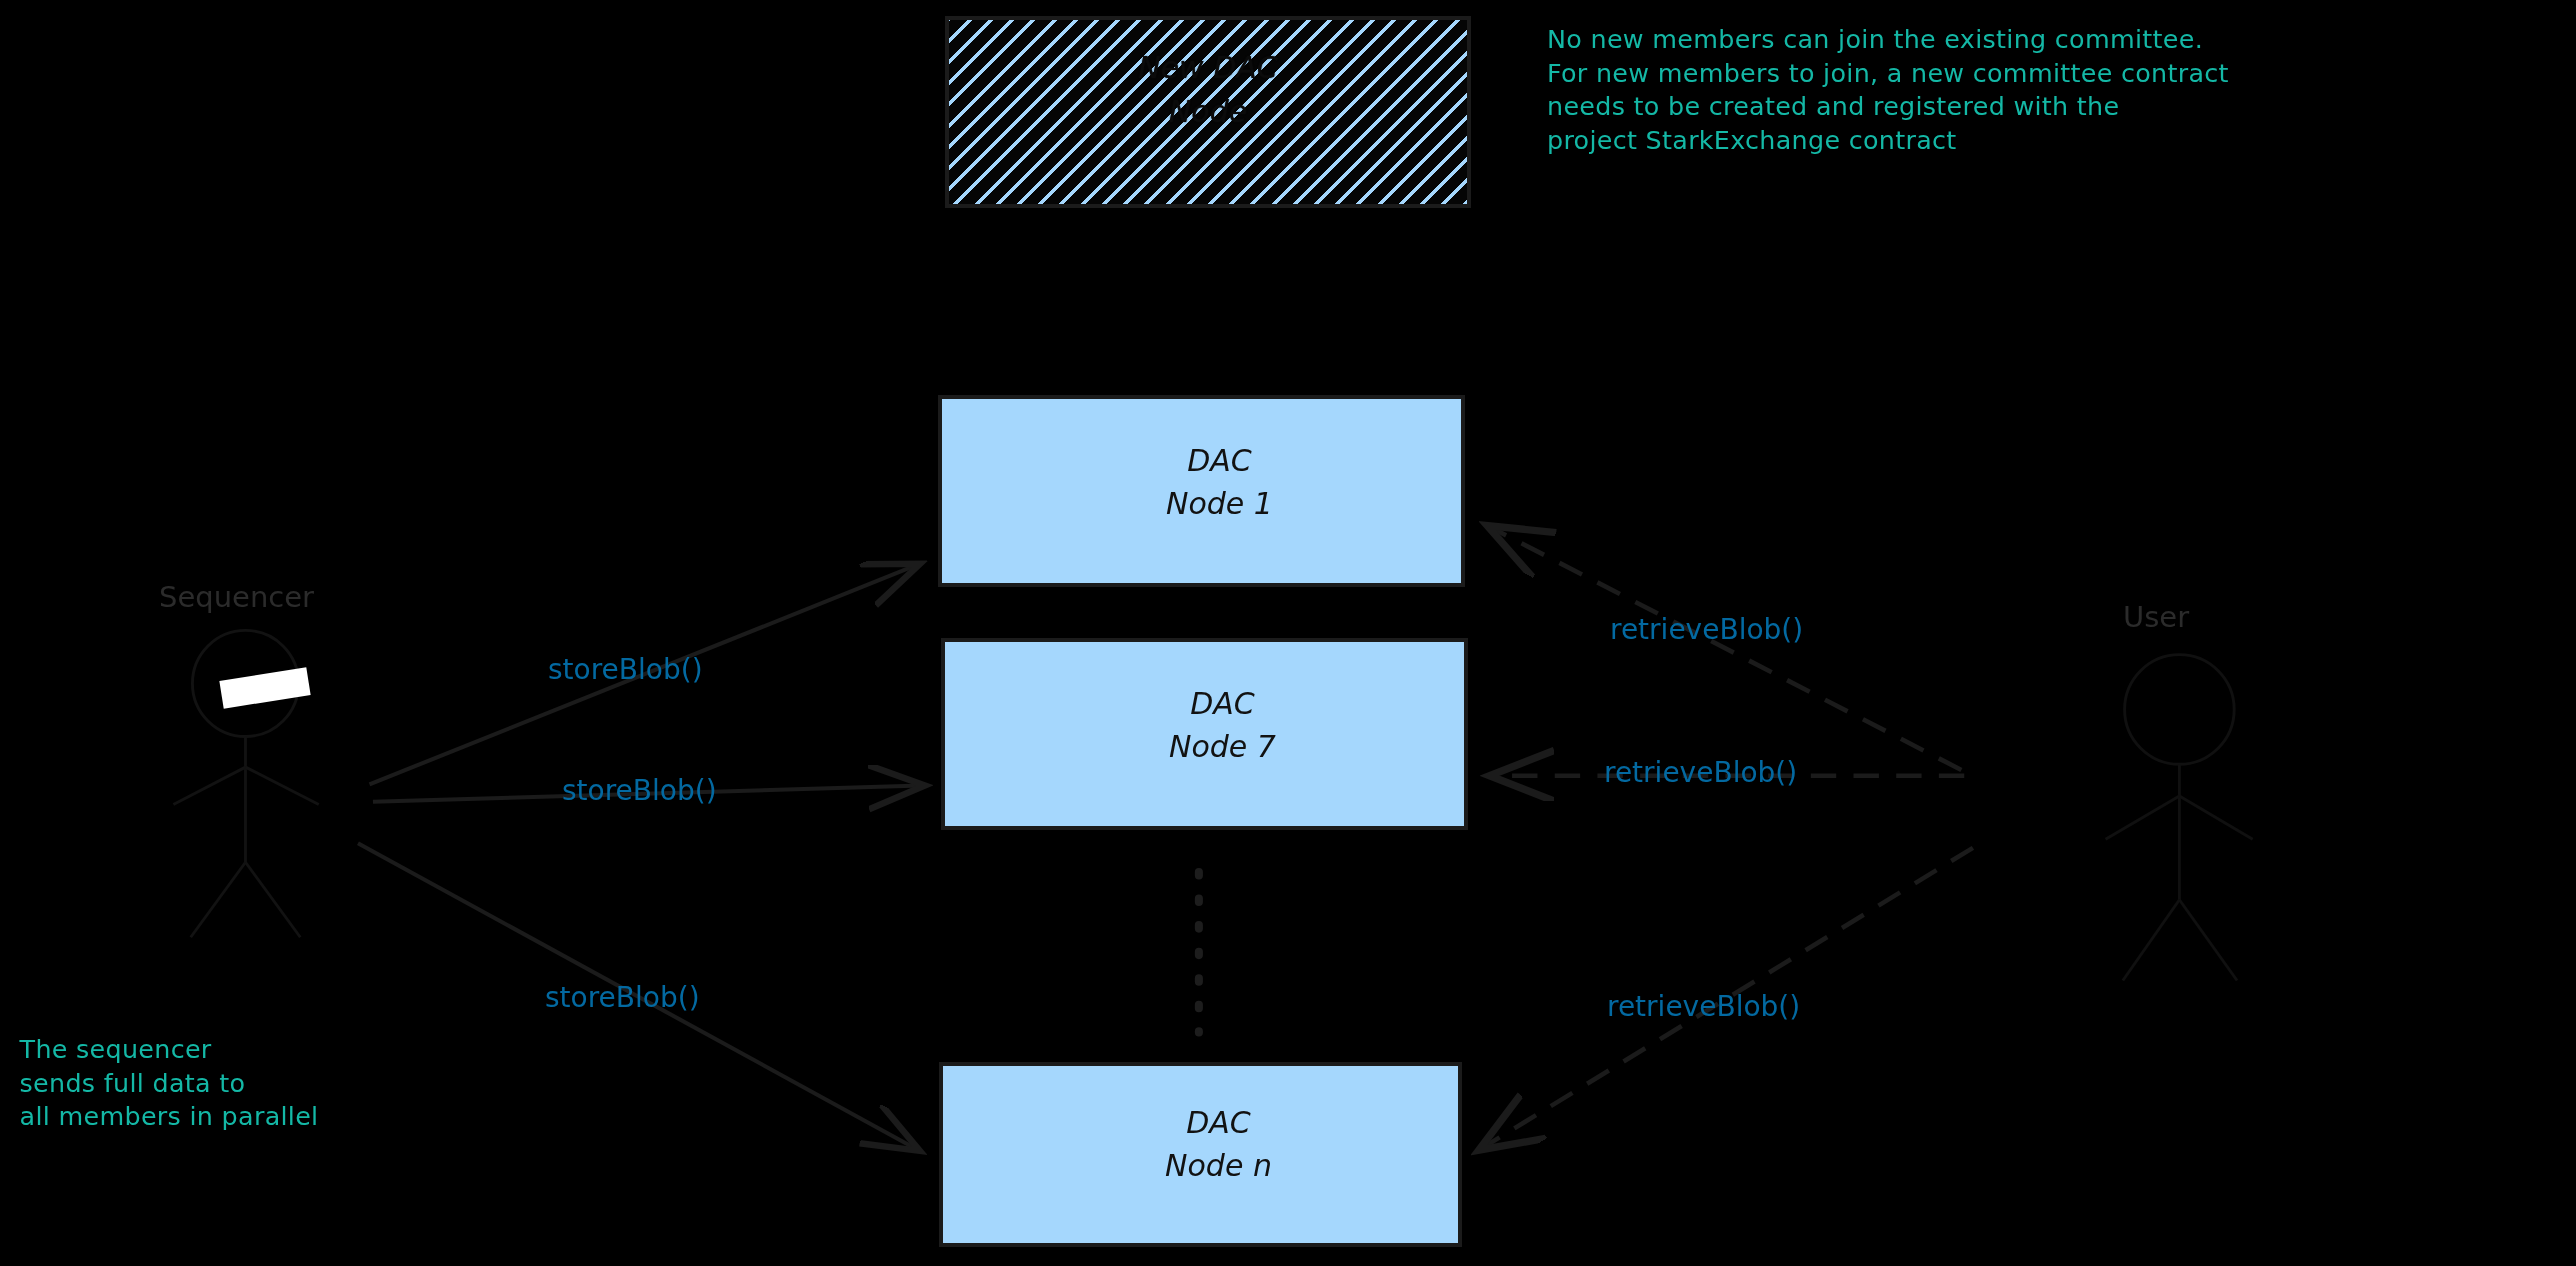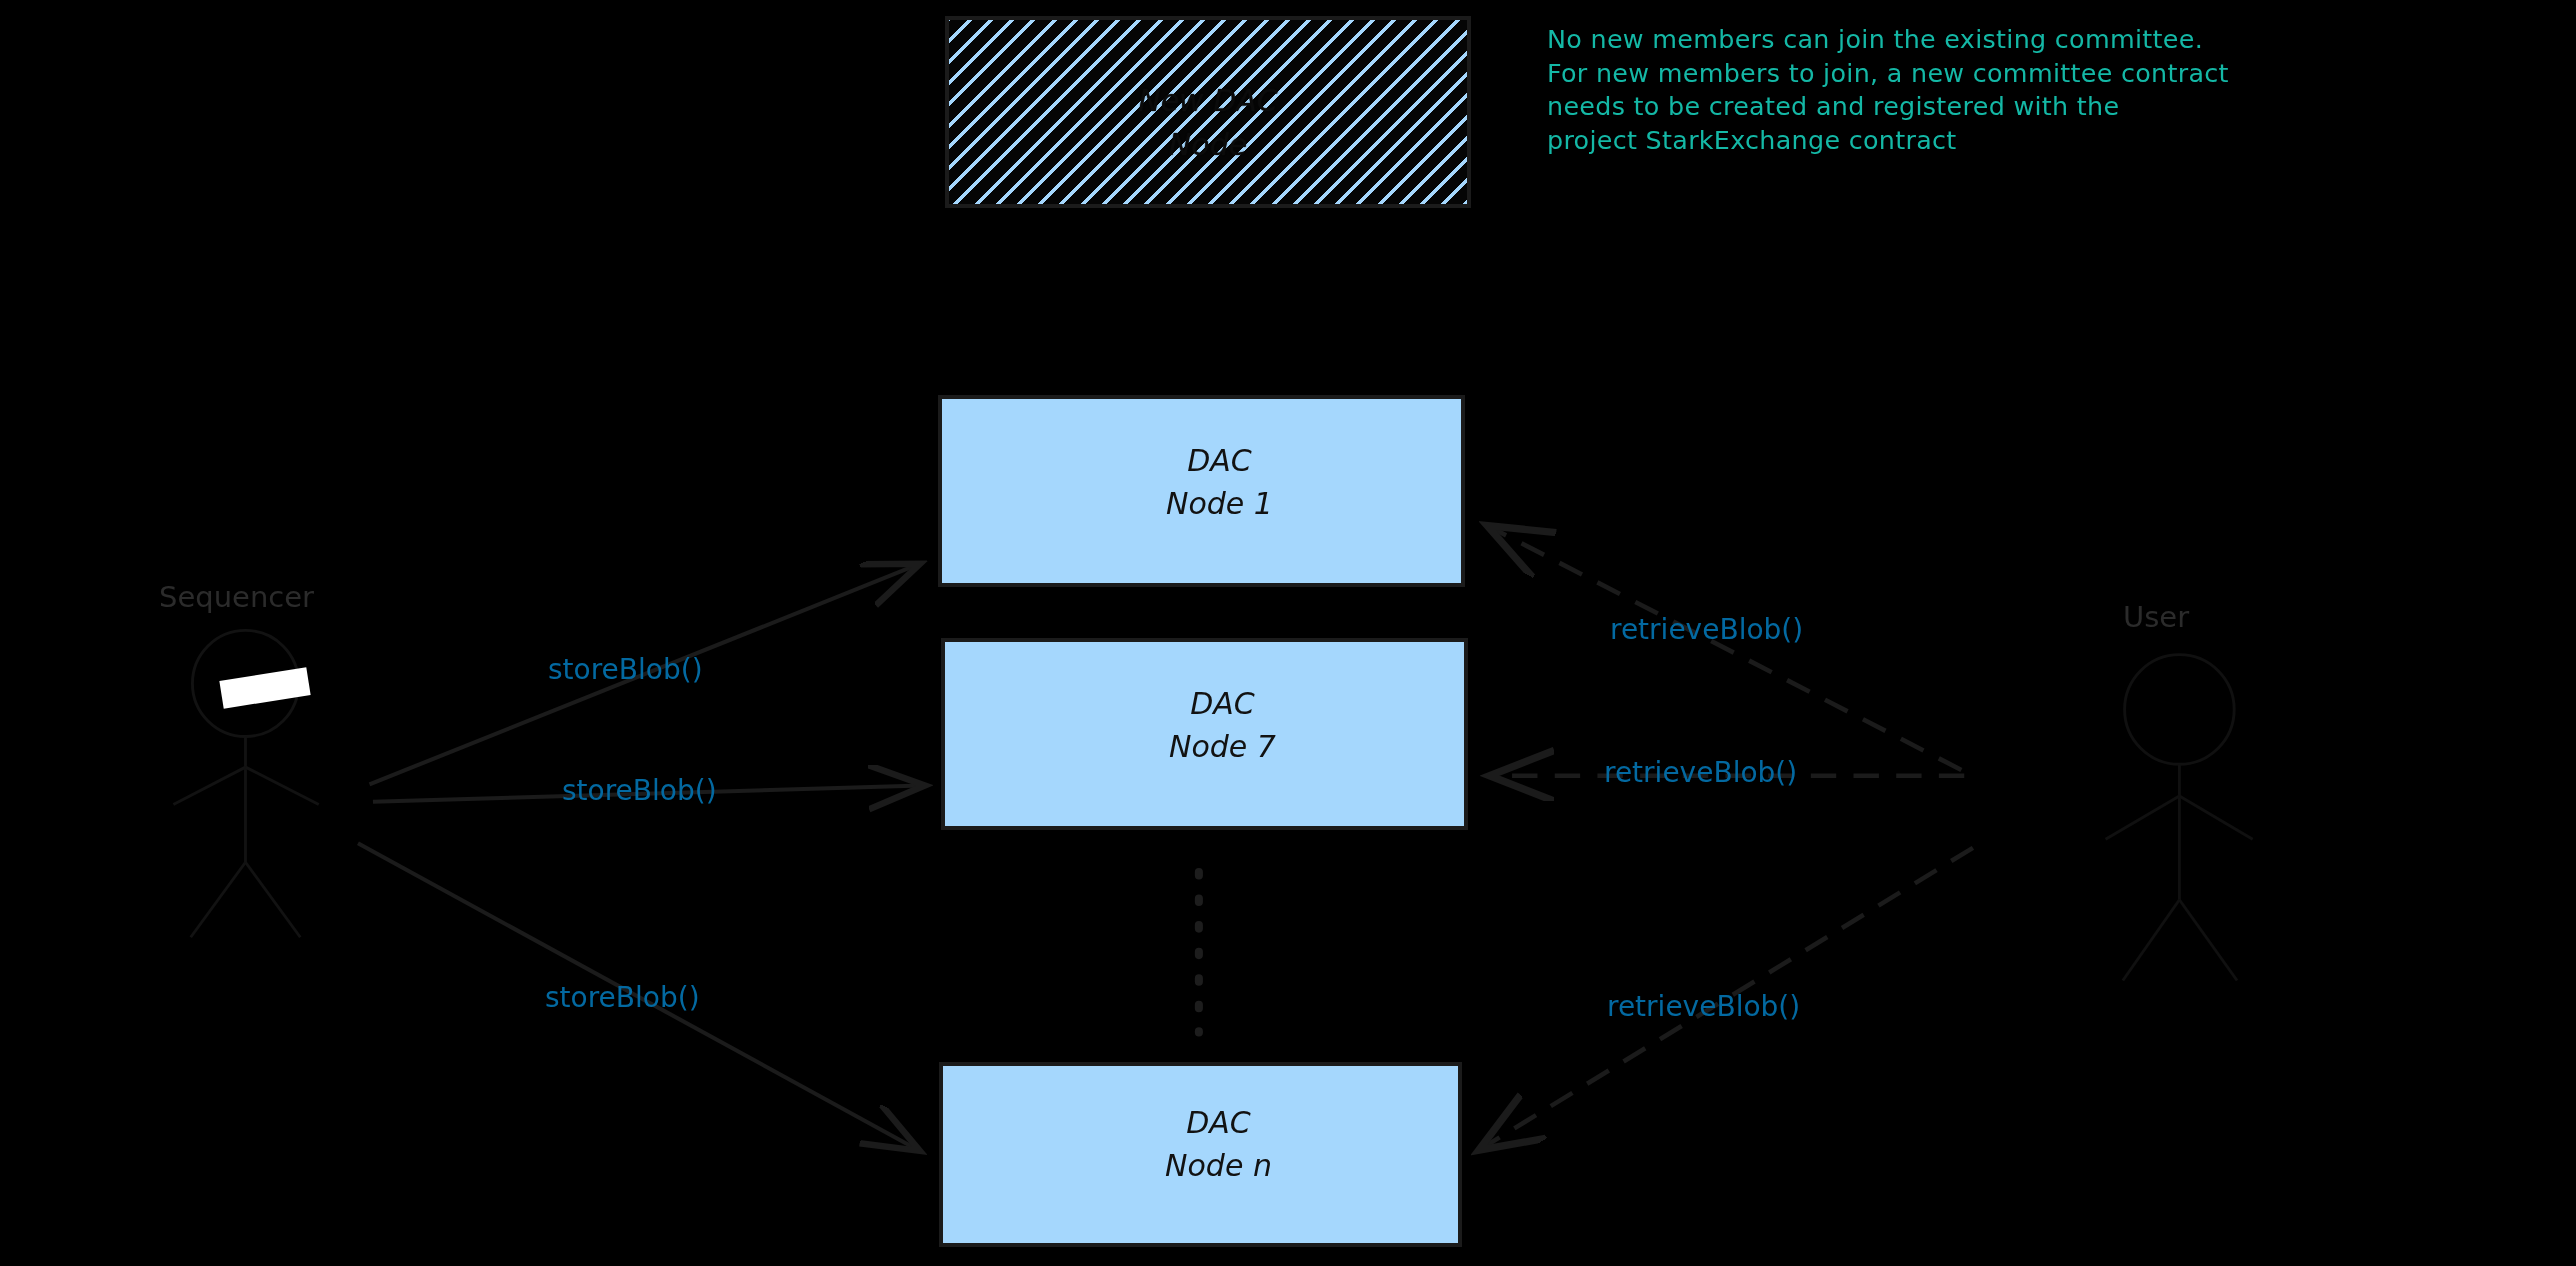--- a/index.html
+++ b/index.html
@@ -147,21 +147,21 @@
       <circle cx="3778" cy="1230" r="95"></circle>
       <line x1="3778" y1="1325" x2="3778" y2="1560"></line>
       <line x1="3778" y1="1380" x2="3650" y2="1455"></line>
       <line x1="3778" y1="1380" x2="3905" y2="1455"></line>
       <line x1="3778" y1="1560" x2="3680" y2="1700"></line>
       <line x1="3778" y1="1560" x2="3878" y2="1700"></line>
     </g>
   </svg>
 
   <div class="box-hatched" style="left:945px; top:15.6px; width:526px; height:192px;"></div>
-  <div class="hatch-label" style="left:945px; top:79px; width:526px;"><span>New DAC</span><br><span>Node</span></div>
+  <div class="hatch-label" style="left:945px; top:46px; width:526px;"><span>New DAC</span><br><span>Node</span></div>
 
   <div class="box" style="left:938px; top:395px; width:527px; height:192px;"></div>
   <div class="node-label" style="left:938px; top:440px; width:527px;"><span>DAC</span><br><span>Node 1</span></div>
 
   <div class="box" style="left:941px; top:638px; width:527px; height:192px;"></div>
   <div class="node-label" style="left:941px; top:683px; width:527px;"><span>DAC</span><br><span>Node 7</span></div>
 
   <div class="box" style="left:939px; top:1062px; width:523px; height:185px;"></div>
   <div class="node-label" style="left:939px; top:1102px; width:523px;"><span>DAC</span><br><span>Node n</span></div>
 
@@ -177,15 +177,18 @@
   <div class="edge-label" style="left:1610px; top:613px;">retrieveBlob()</div>
   <div class="edge-label" style="left:1604px; top:756px;">retrieveBlob()</div>
   <div class="edge-label" style="left:1607px; top:990px;">retrieveBlob()</div>
 
   <div class="txt annot" style="left:1547px; top:23px;">No new members can join the existing committee.
 For new members to join, a new committee contract
 needs to be created and registered with the
 project StarkExchange contract</div>
 
 
+  <div class="txt annot" style="left:19.6px; top:1033px;">The sequencer
+sends full data to
+all members in parallel</div>
 
 </div>
 
 
 </body></html>

